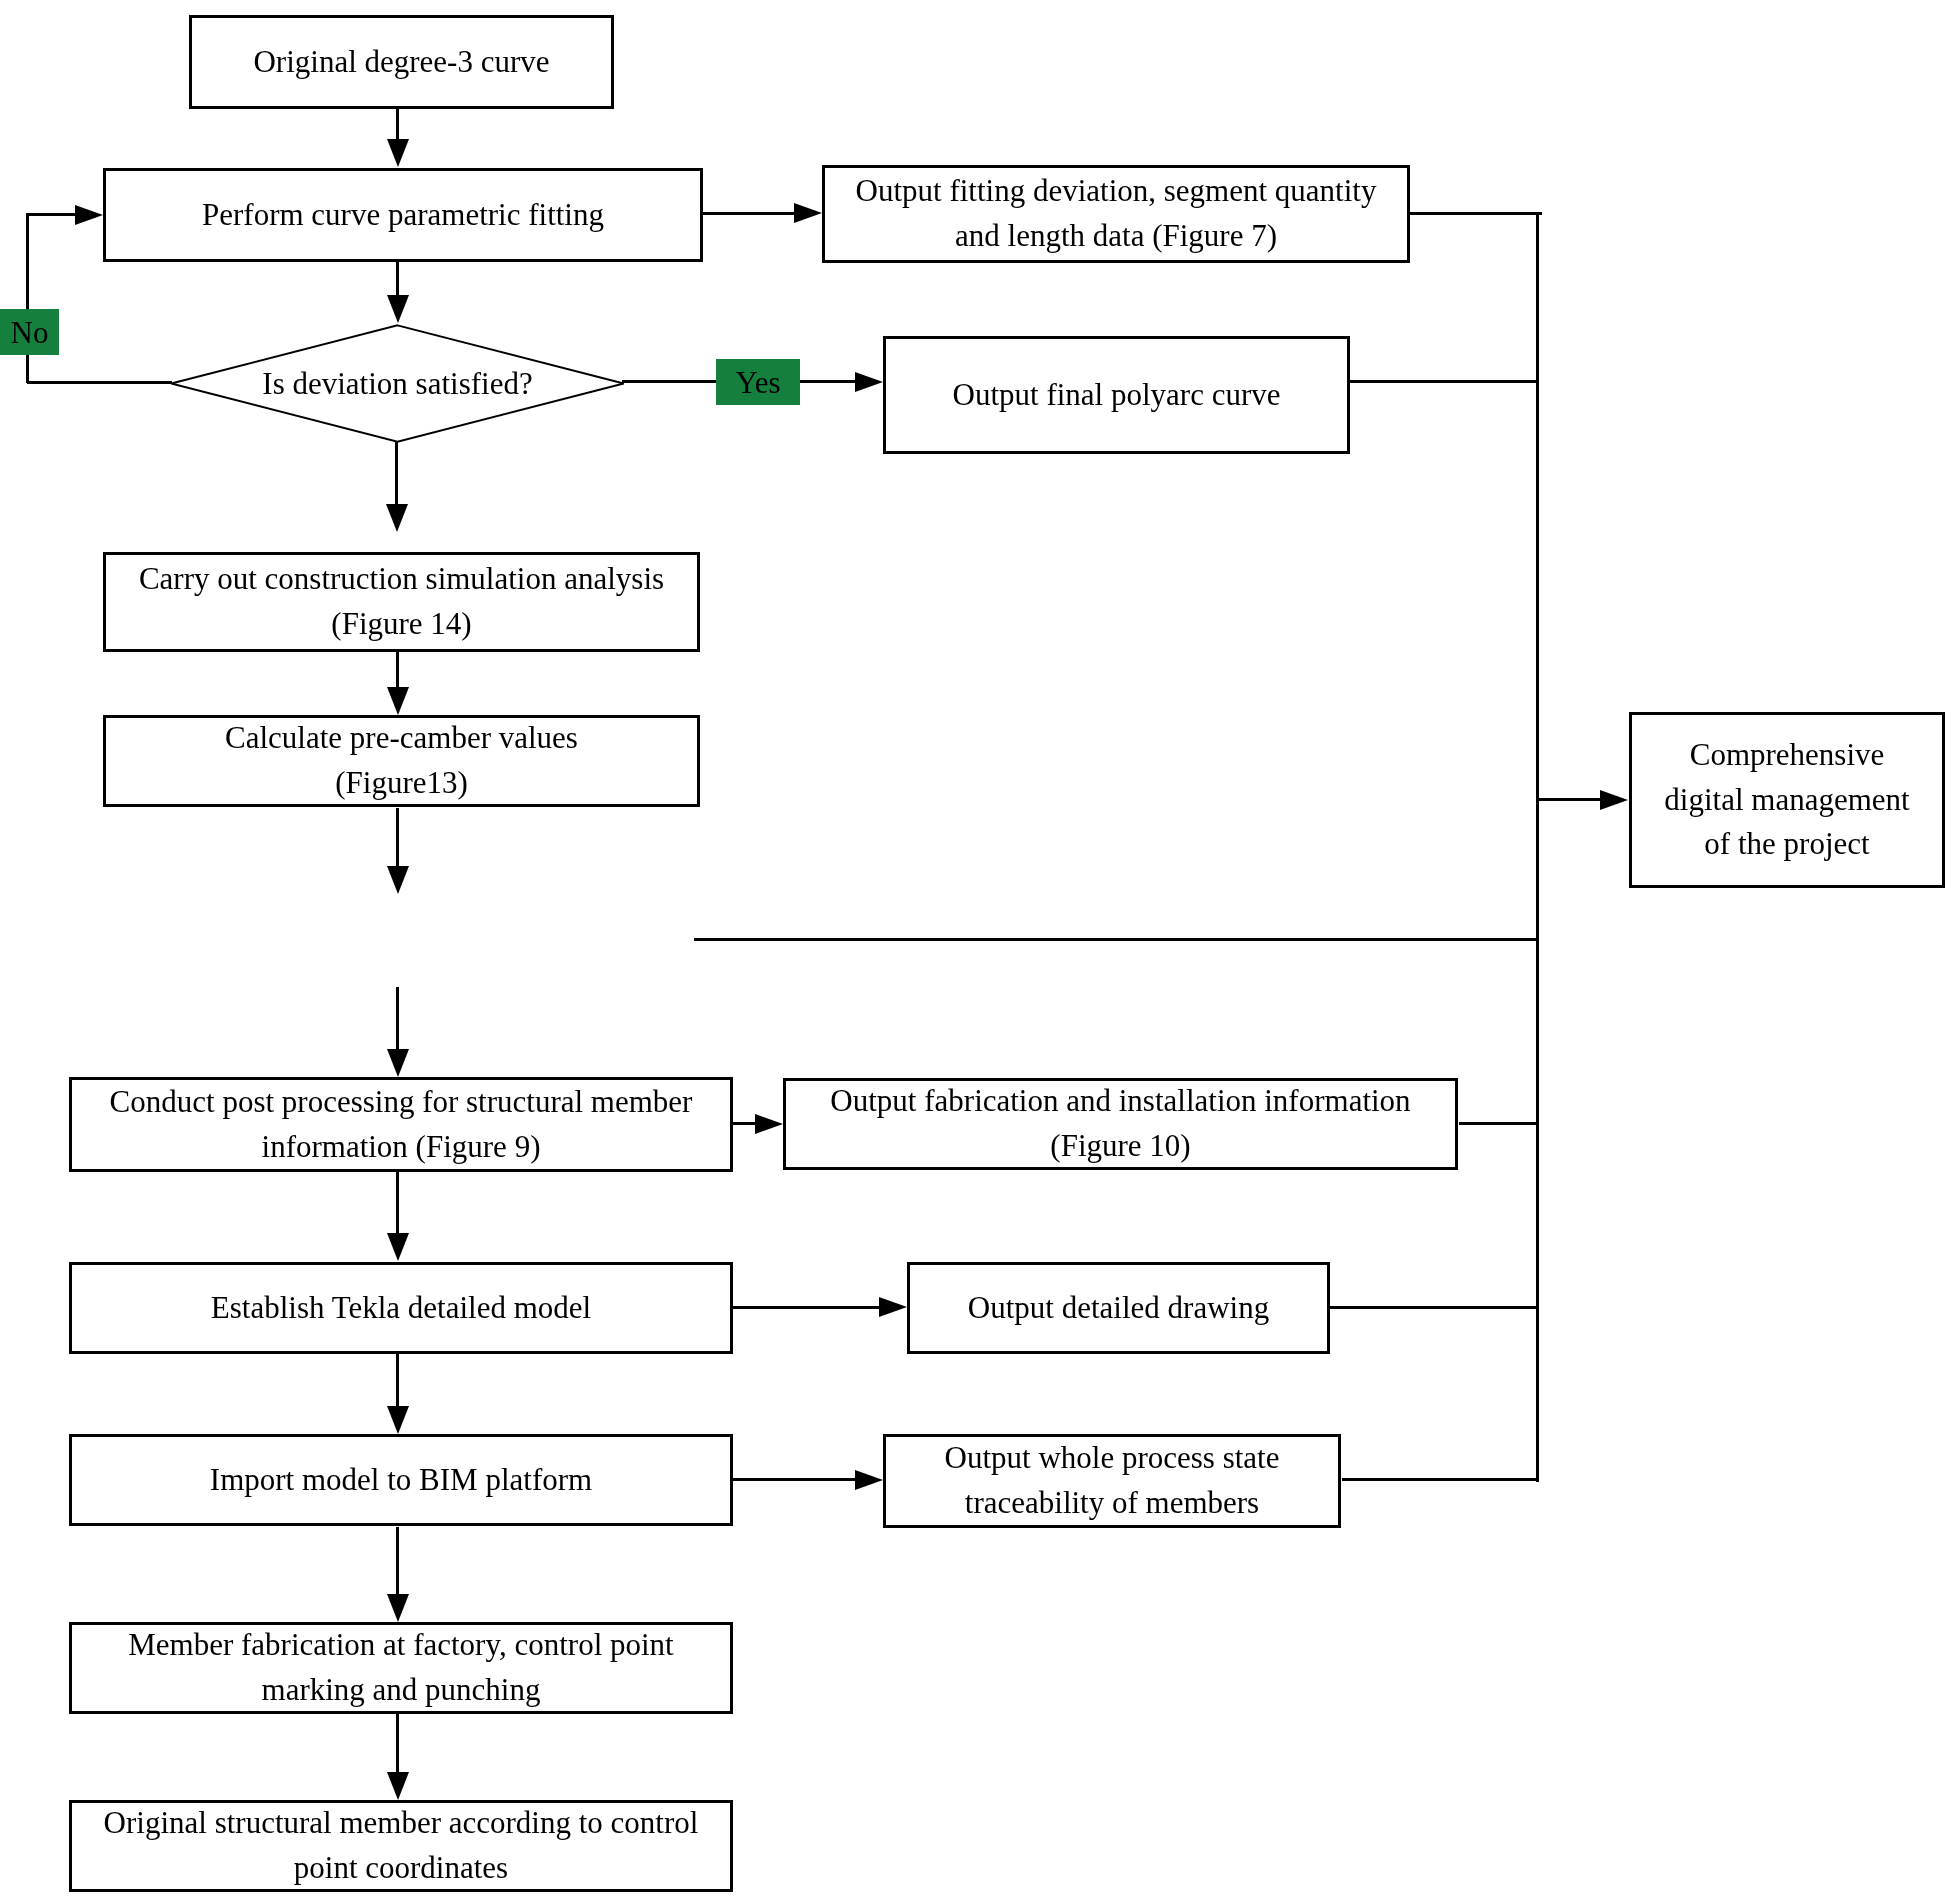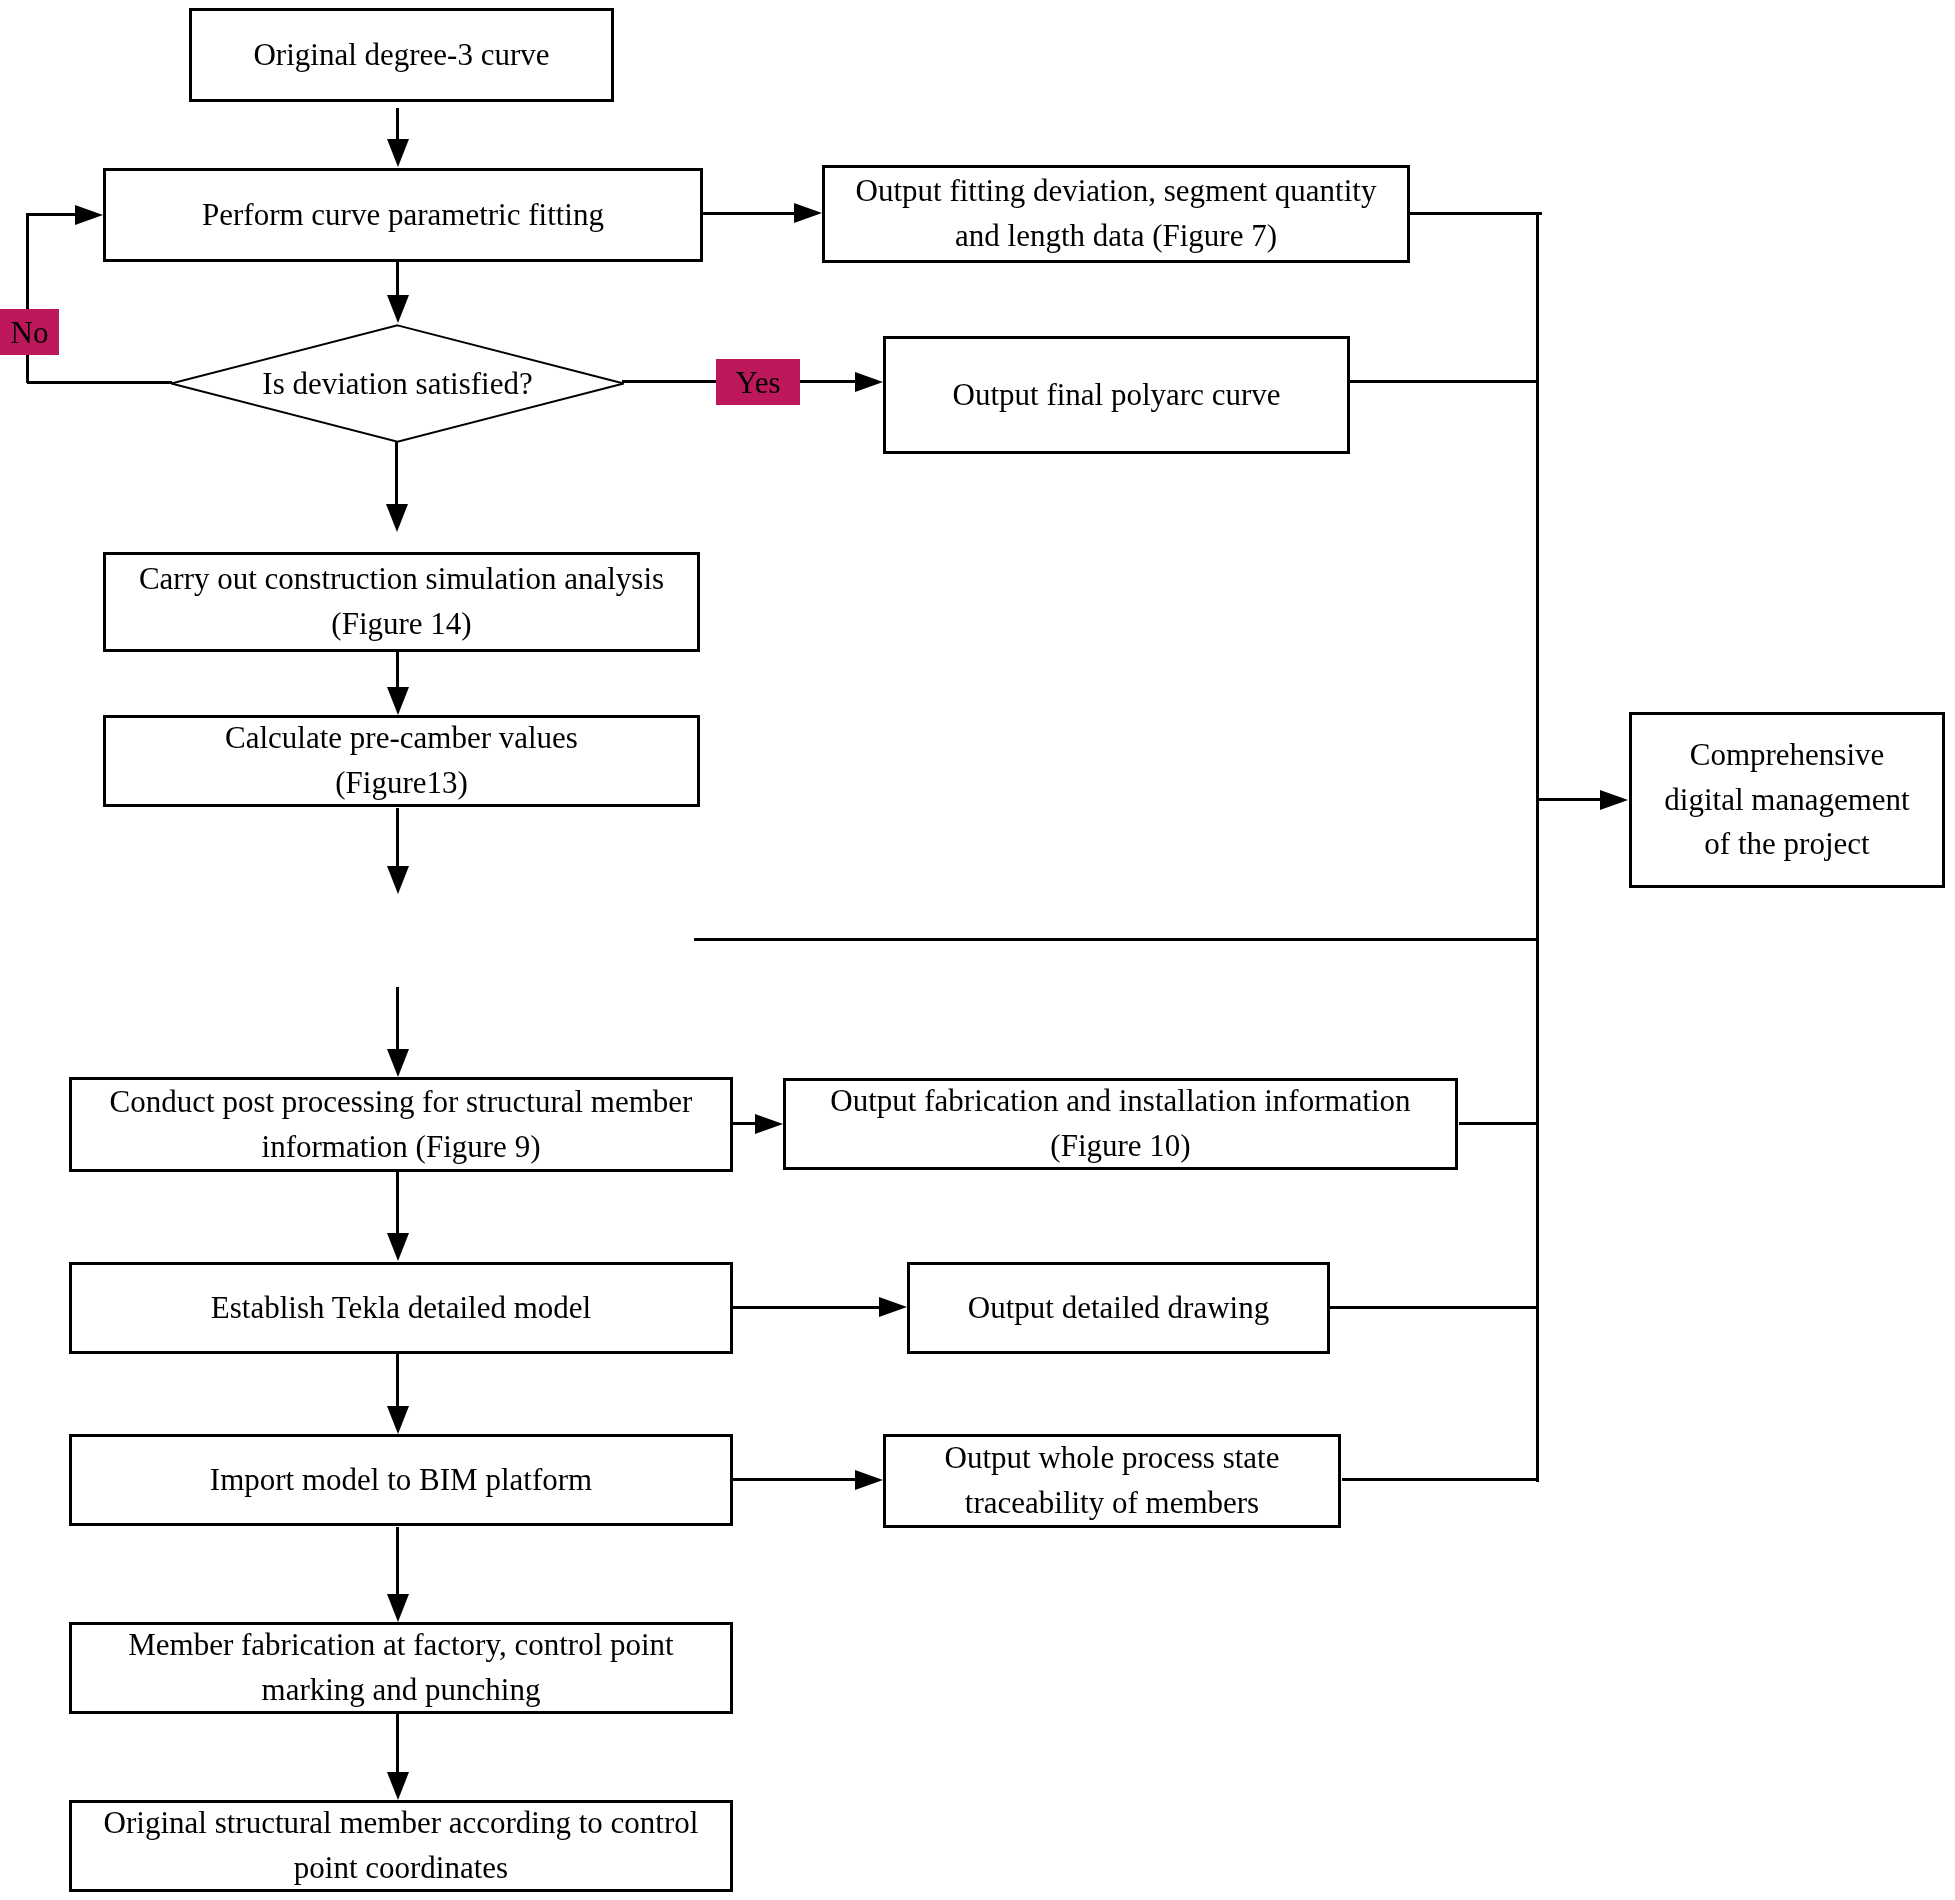--- a/index.html
+++ b/index.html
@@ -13,21 +13,21 @@
   .diamond-svg{position:absolute;z-index:2;}
   .diamond-label{
     position:absolute;display:flex;align-items:center;justify-content:center;text-align:left;
     font-size:31px;line-height:1.4;z-index:4;white-space:pre-line;
   }
   .hl{position:absolute;height:3.2px;background:#000;z-index:1;}
   .vl{position:absolute;width:3.2px;background:#000;z-index:1;}
   .ah-down{position:absolute;width:0;height:0;border-left:11px solid transparent;border-right:11px solid transparent;border-top:28px solid #000;z-index:3;}
   .ah-right{position:absolute;width:0;height:0;border-top:10.3px solid transparent;border-bottom:10.3px solid transparent;border-left:28px solid #000;z-index:3;}
   .edge-label{
-    position:absolute;background:#be185d;display:flex;align-items:center;justify-content:center;
+    position:absolute;background:#15803d;display:flex;align-items:center;justify-content:center;
     font-size:31px;line-height:1;z-index:5;
   }
 </style>
 </head>
 <body>
 
 <div class="stage">
 
   <div class="vl" style="left:396px;top:108px;height:34px;"></div>
   <div class="vl" style="left:396px;top:260px;height:37px;"></div>
@@ -74,21 +74,21 @@
   <div class="ah-down" style="left:387px;top:1594px;"></div>
   <div class="ah-down" style="left:387px;top:1772px;"></div>
   <div class="ah-right" style="left:75px;top:205px;"></div>
   <div class="ah-right" style="left:1600px;top:790px;"></div>
 
   <svg class="diamond-svg" style="left:170px;top:324px;" width="455" height="119" viewBox="0 0 704 184">
     <polygon points="352,2 702,92 352,182 2,92" fill="#ffffff" stroke="#000000" stroke-width="3"></polygon>
   </svg>
   <div class="diamond-label" style="left:170px;top:324px;width:455px;height:119px;">Is deviation satisfied?</div>
 
-  <div class="node" style="left:189px;top:8px;width:425px;height:94px;">Original degree-3 curve</div>
+  <div class="node" style="left:189px;top:15px;width:425px;height:94px;">Original degree-3 curve</div>
   <div class="node" style="left:103px;top:168px;width:600px;height:94px;">Perform curve parametric fitting</div>
   <div class="node" style="left:822px;top:165px;width:588px;height:98px;">Output fitting deviation, segment quantity
 and length data (Figure 7)</div>
   <div class="node" style="left:883px;top:336px;width:467px;height:118px;">Output final polyarc curve</div>
   <div class="node" style="left:103px;top:552px;width:597px;height:100px;">Carry out construction simulation analysis
 (Figure 14)</div>
   <div class="node" style="left:103px;top:715px;width:597px;height:92px;">Calculate pre-camber values
 (Figure13)</div>
   <div class="node" style="left:69px;top:1077px;width:664px;height:95px;">Conduct post processing for structural member
 information (Figure 9)</div>

